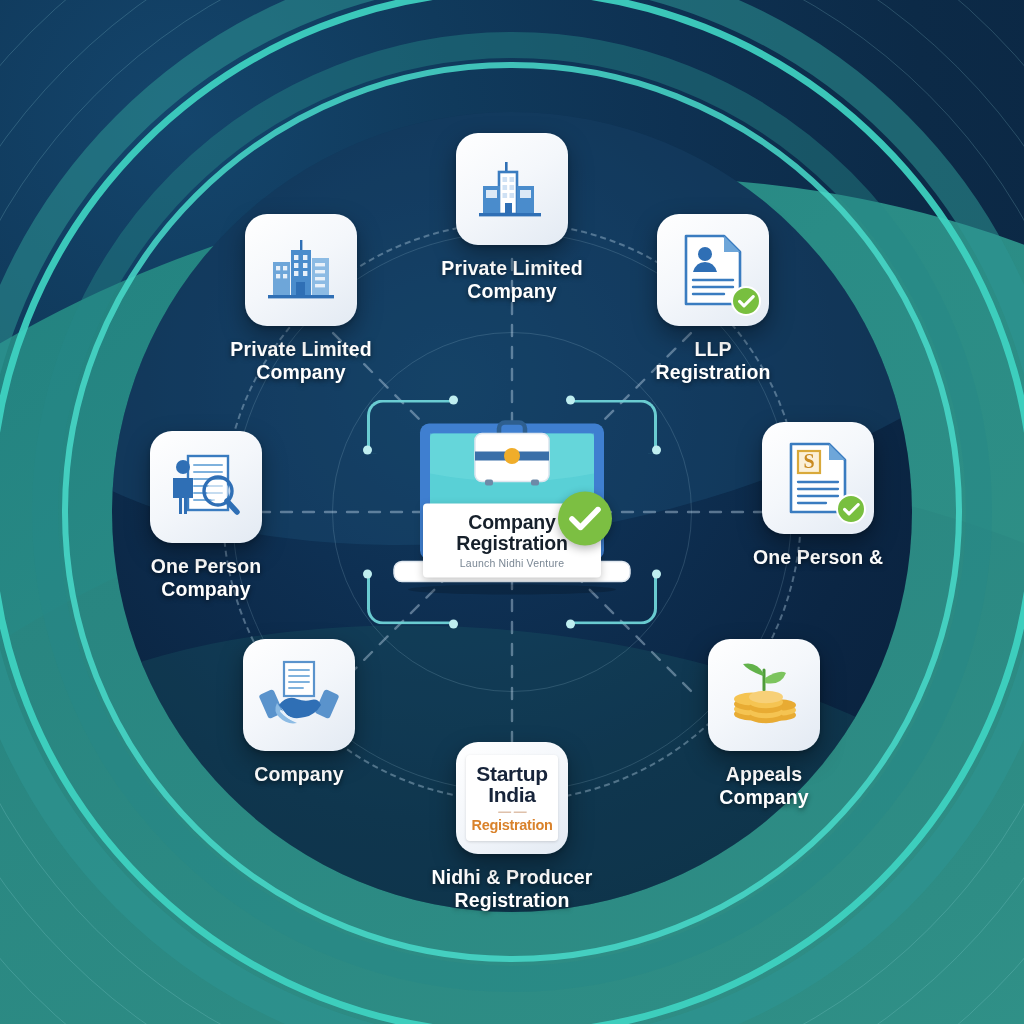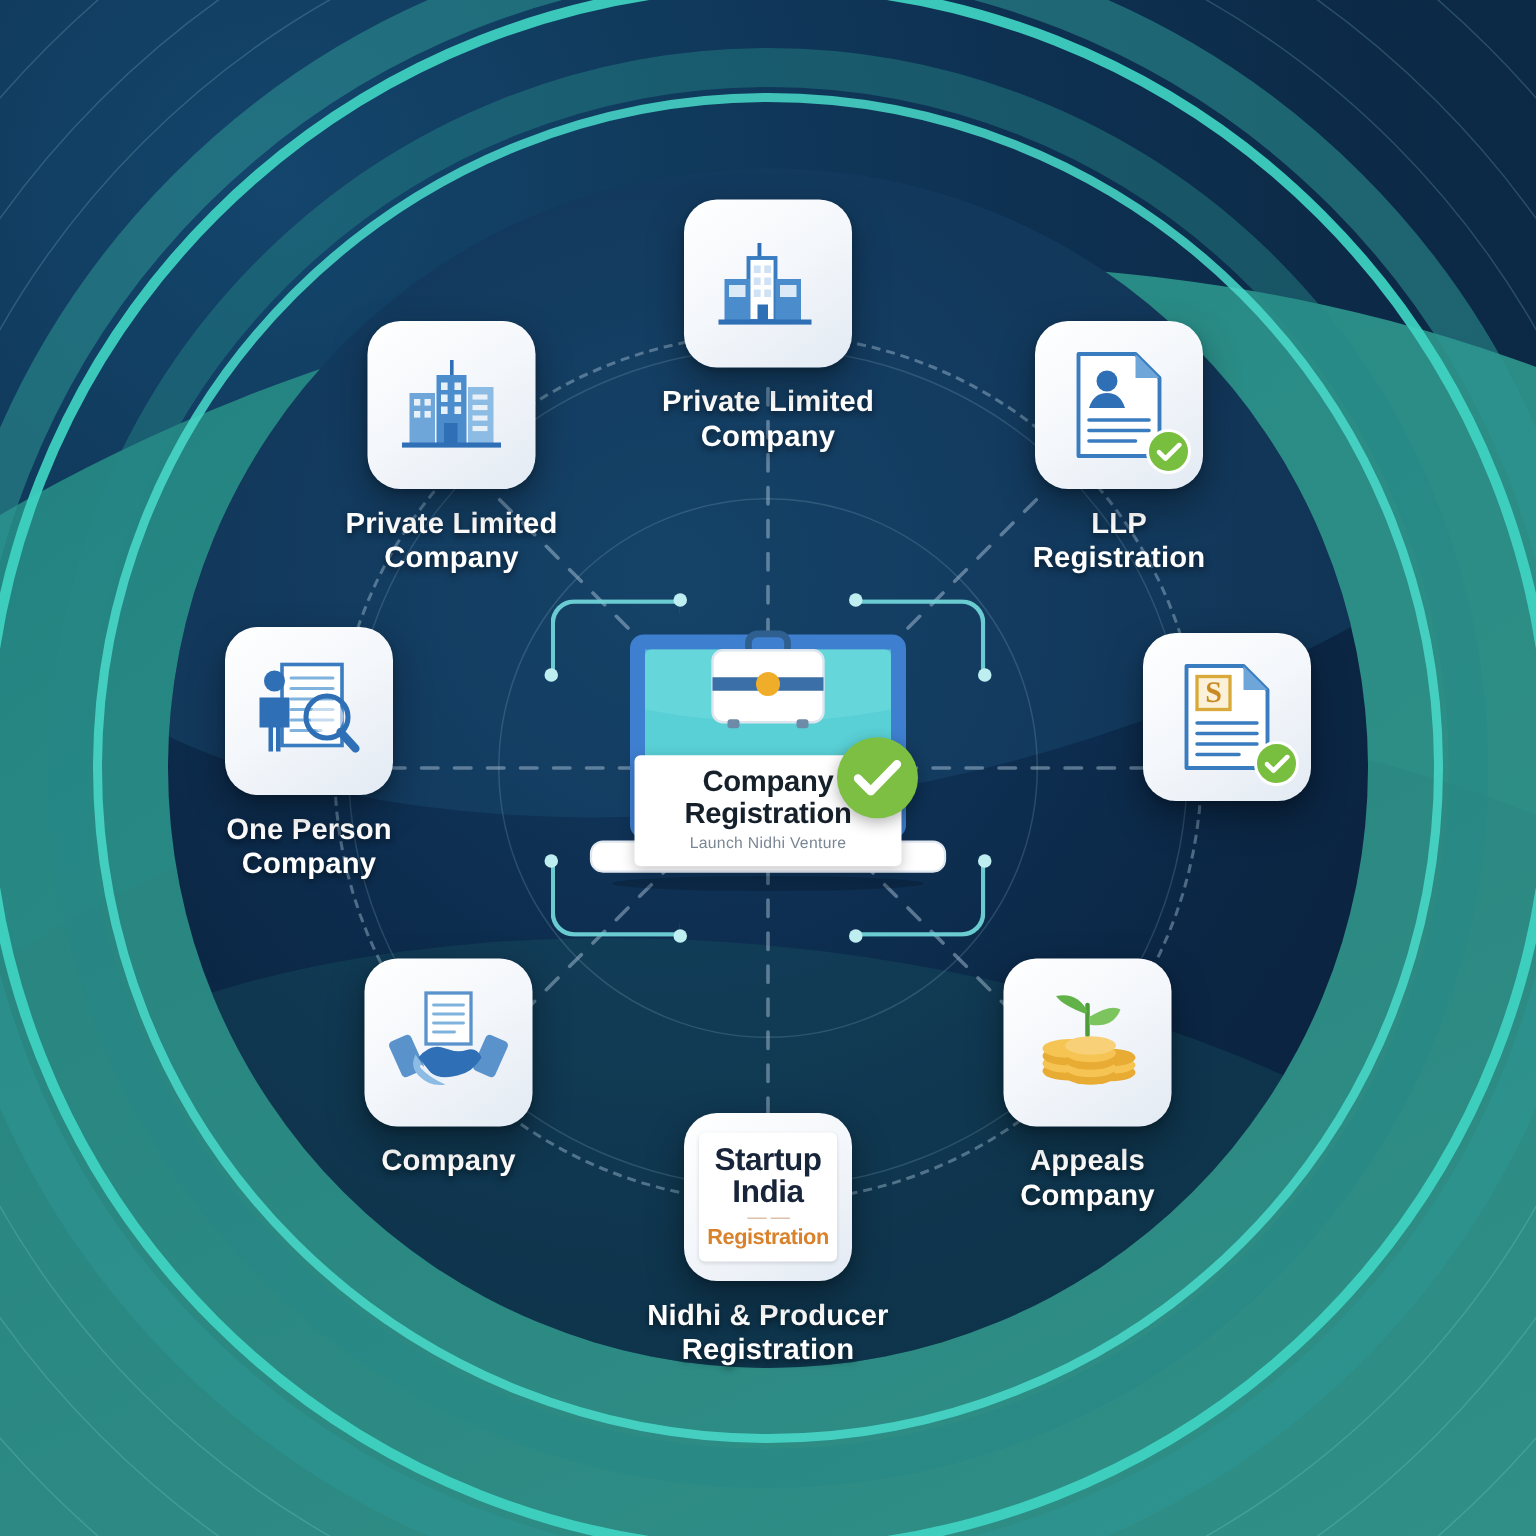--- a/index.html
+++ b/index.html
@@ -406,21 +406,21 @@
           <rect x="5" y="59" width="66" height="3.4" fill="#2f6fb5"></rect>
         </svg>
       </span>
     </div>
     <div class="node-label">
       <div>Private Limited</div>
       <div>Company</div>
     </div>
   </div>
 
-  <div class="node" style="left:746px; top:214px;">
+  <div class="node" style="left:713px; top:214px;">
     <div class="tile">
       <span>
         <svg width="66" height="76" viewBox="0 0 66 76">
           <path d="M6 4 h38 l16 16 v52 H6 Z" fill="#ffffff" stroke="#3a7cc0" stroke-width="2.6" stroke-linejoin="round"></path>
           <path d="M44 4 v16 h16 Z" fill="#6ea6d9"></path>
           <circle cx="25" cy="22" r="7" fill="#2f6fb5"></circle>
           <path d="M13 40 q3-10 12-10 q9 0 12 10 Z" fill="#2f6fb5"></path>
           <g stroke="#3a7cc0" stroke-width="2.4" stroke-linecap="round">
             <line x1="13" y1="48" x2="53" y2="48"></line>
             <line x1="13" y1="55" x2="53" y2="55"></line>
@@ -433,21 +433,21 @@
             <path d="M1.6 6.4 L6 10.8 L15.2 1.6" fill="none" stroke="#fff" stroke-width="3.1" stroke-linecap="round" stroke-linejoin="round"></path>
           </svg>
       </span>
     </div>
     <div class="node-label">
       <div>LLP</div>
       <div>Registration</div>
     </div>
   </div>
 
-  <div class="node" style="left:206px; top:418px;">
+  <div class="node" style="left:206px; top:431px;">
     <div class="tile">
       <span>
         <svg width="80" height="72" viewBox="0 0 80 72">
           <rect x="22" y="5" width="40" height="54" fill="#ffffff" stroke="#3a7cc0" stroke-width="2.4"></rect>
           <g stroke="#7fb2dd" stroke-width="2" stroke-linecap="round">
             <line x1="28" y1="14" x2="56" y2="14"></line>
               <line x1="28" y1="21" x2="56" y2="21"></line>
             <line x1="28" y1="28" x2="56" y2="28"></line>
               <line x1="28" y1="35" x2="56" y2="35"></line>
             <line x1="28" y1="42" x2="56" y2="42"></line>
@@ -483,20 +483,21 @@
           </g>
         </svg>
       </span>
       <span class="check-badge">
         <svg width="17" height="13" viewBox="0 0 17 13">
             <path d="M1.6 6.4 L6 10.8 L15.2 1.6" fill="none" stroke="#fff" stroke-width="3.1" stroke-linecap="round" stroke-linejoin="round"></path>
           </svg>
       </span>
     </div>
     <div class="node-label">
+      <div>One Person &amp;</div>
     </div>
   </div>
 
   <div class="node" style="left:299px; top:639px;">
     <div class="tile">
       <span>
         <svg width="80" height="72" viewBox="0 0 80 72">
           <rect x="25" y="3" width="30" height="34" fill="#ffffff" stroke="#5a93cc" stroke-width="2.2"></rect>
           <g stroke="#7fb2dd" stroke-width="1.9" stroke-linecap="round">
             <line x1="30" y1="11" x2="50" y2="11"></line>
@@ -510,21 +511,21 @@
           <path d="M18 44 q-4 8 2 14 q8 8 18 6 q-10-4-14-10 q-3-6-6-10 Z" fill="#8cbbe4"></path>
           <path d="M22 52 q6 7 14 9" fill="none" stroke="#e8f1fa" stroke-width="2" stroke-linecap="round"></path>
         </svg>
       </span>
     </div>
     <div class="node-label">
       <div>Company</div>
     </div>
   </div>
 
-  <div class="node" style="left:725px; top:639px;">
+  <div class="node" style="left:764px; top:639px;">
     <div class="tile">
       <span>
         <svg width="80" height="74" viewBox="0 0 80 74">
           <path d="M40 32 V12" stroke="#4e9b3a" stroke-width="3" stroke-linecap="round"></path>
           <path d="M39 18 q-16-6-20 -12 q14-3 21 10 Z" fill="#62b24a"></path>
           <path d="M41 20 q15-9 21-5 q-5 13-21 10 Z" fill="#7cc45e"></path>
           <g>
             <ellipse cx="28" cy="56" rx="18" ry="6.4" fill="#e8ab33"></ellipse>
             <ellipse cx="28" cy="51" rx="18" ry="6.4" fill="#f5c452"></ellipse>
             <ellipse cx="28" cy="46" rx="18" ry="6.4" fill="#e8ab33"></ellipse>

